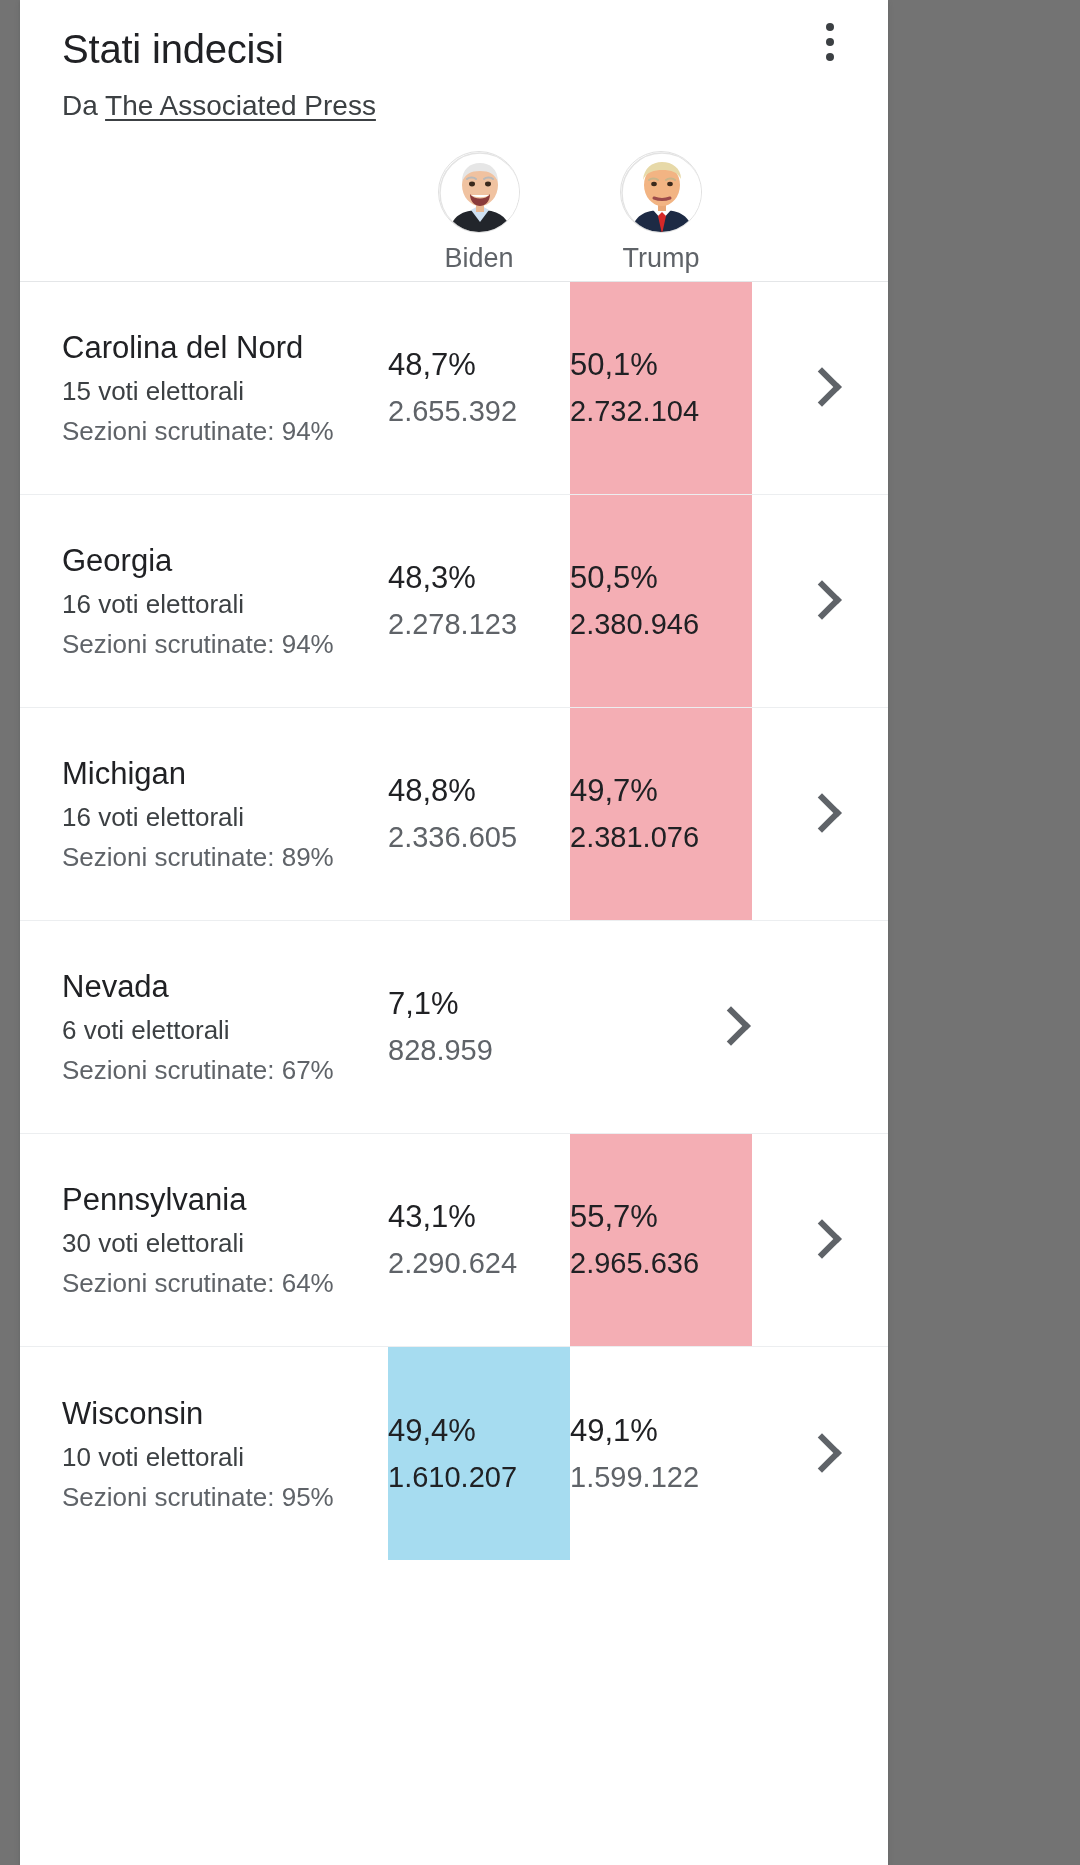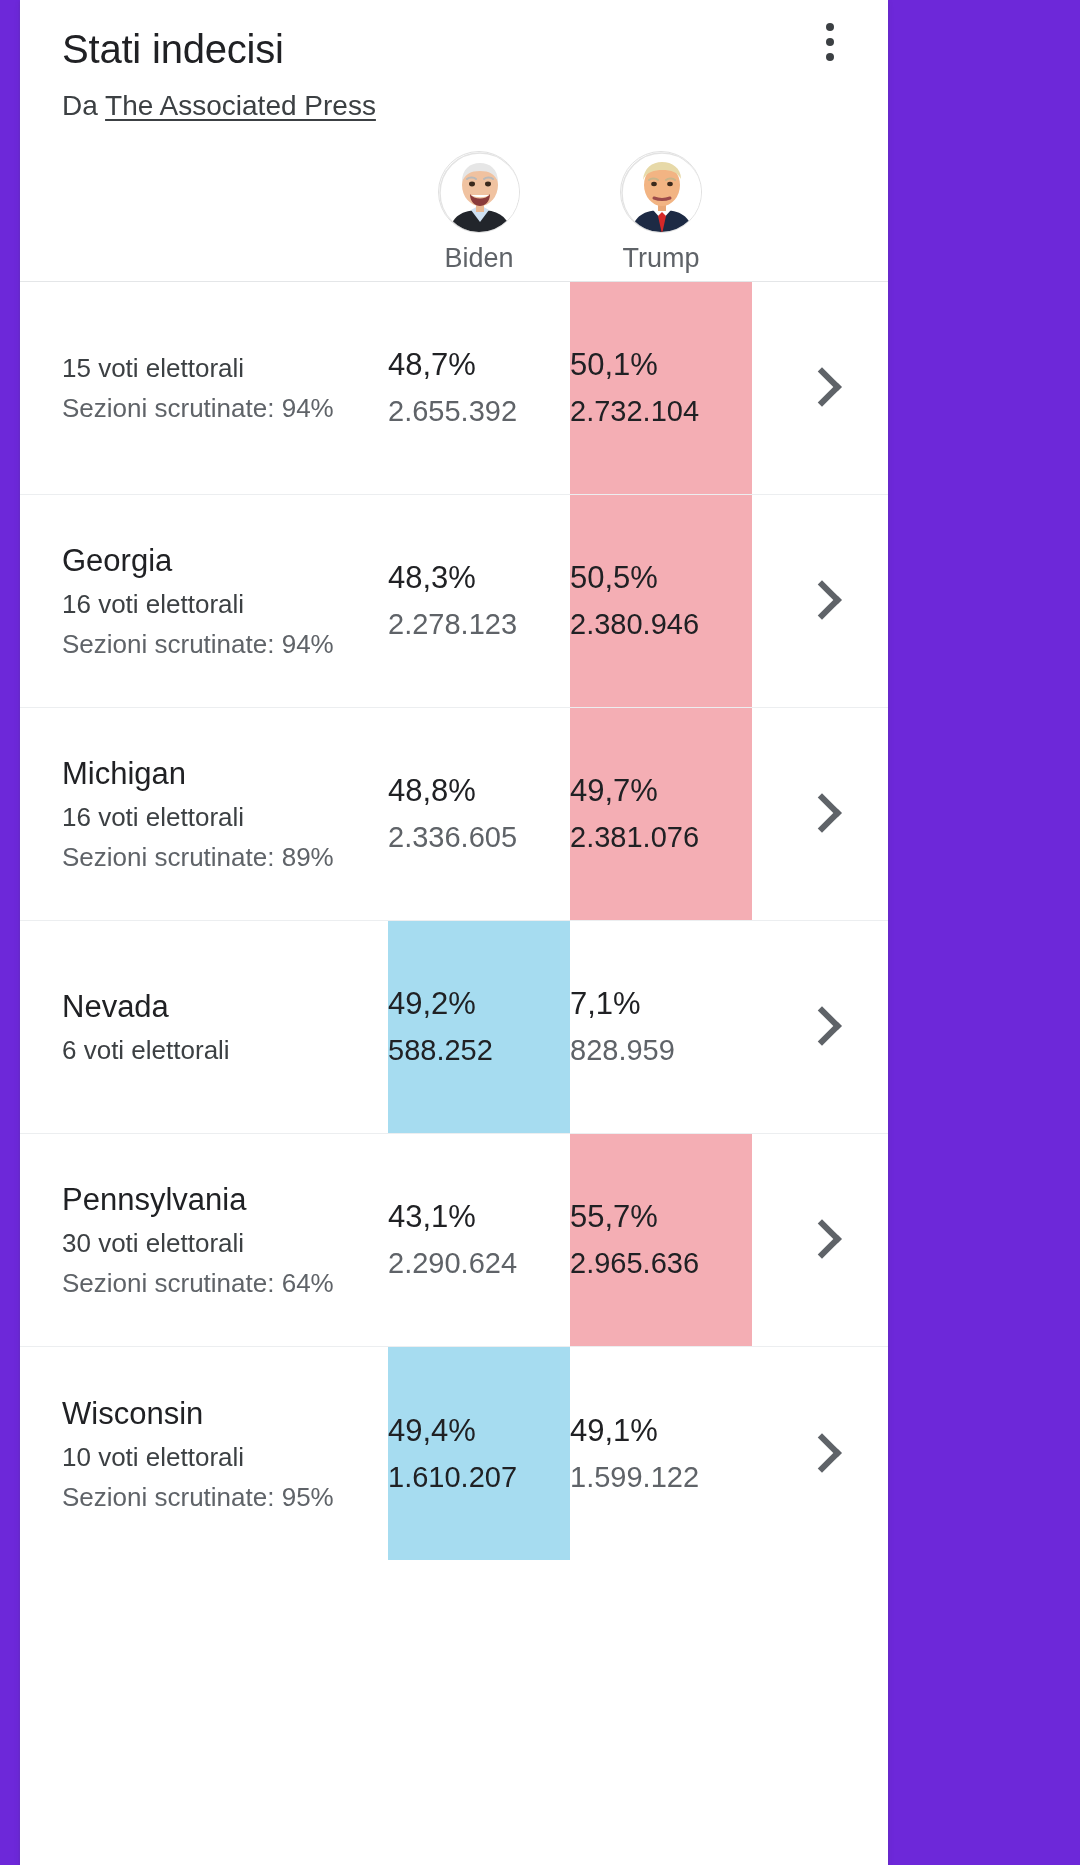--- a/index.html
+++ b/index.html
@@ -8,21 +8,21 @@
     width: 1080px;
     height: 1865px;
     background: #e8eaed;
     font-family: "Liberation Sans", sans-serif;
     -webkit-font-smoothing: antialiased;
   }
   .page {
     position: relative;
     width: 1080px;
     height: 1865px;
-    background: #6d28d9;
+    background: #737373;
     overflow: hidden;
   }
   .card {
     position: absolute;
     left: 20px;
     top: 0;
     width: 868px;
     min-height: 1865px;
     background: #ffffff;
     box-shadow: 0 1px 2px rgba(60,64,67,.18), 0 2px 6px rgba(60,64,67,.10);
@@ -276,20 +276,21 @@
           <div class="cand-name">Trump</div>
         </div>
 
         <div class="cand-tail"></div>
       </div>
     </div>
 
     <div id="rows">
         <div class="row">
           <div class="state-cell">
+            <div class="state-name">Carolina del Nord</div>
             <div class="state-votes">15 voti elettorali</div>
             <div class="state-reporting">Sezioni scrutinate: 94%</div>
           </div>
           <div class="val-cell">
             <div class="pct">48,7%</div>
             <div class="votes">2.655.392</div>
           </div>
           <div class="val-cell lead-rep">
             <div class="pct">50,1%</div>
             <div class="votes">2.732.104</div>
@@ -331,24 +332,21 @@
             <div class="votes">2.381.076</div>
           </div>
           <div class="chevron-cell">
             <span class="chevron"></span>
           </div>
         </div>
         <div class="row">
           <div class="state-cell">
             <div class="state-name">Nevada</div>
             <div class="state-votes">6 voti elettorali</div>
-          </div>
-          <div class="val-cell lead-dem">
-            <div class="pct">49,2%</div>
-            <div class="votes">588.252</div>
+            <div class="state-reporting">Sezioni scrutinate: 67%</div>
           </div>
           <div class="val-cell">
             <div class="pct">7,1%</div>
             <div class="votes">828.959</div>
           </div>
           <div class="chevron-cell">
             <span class="chevron"></span>
           </div>
         </div>
         <div class="row">

